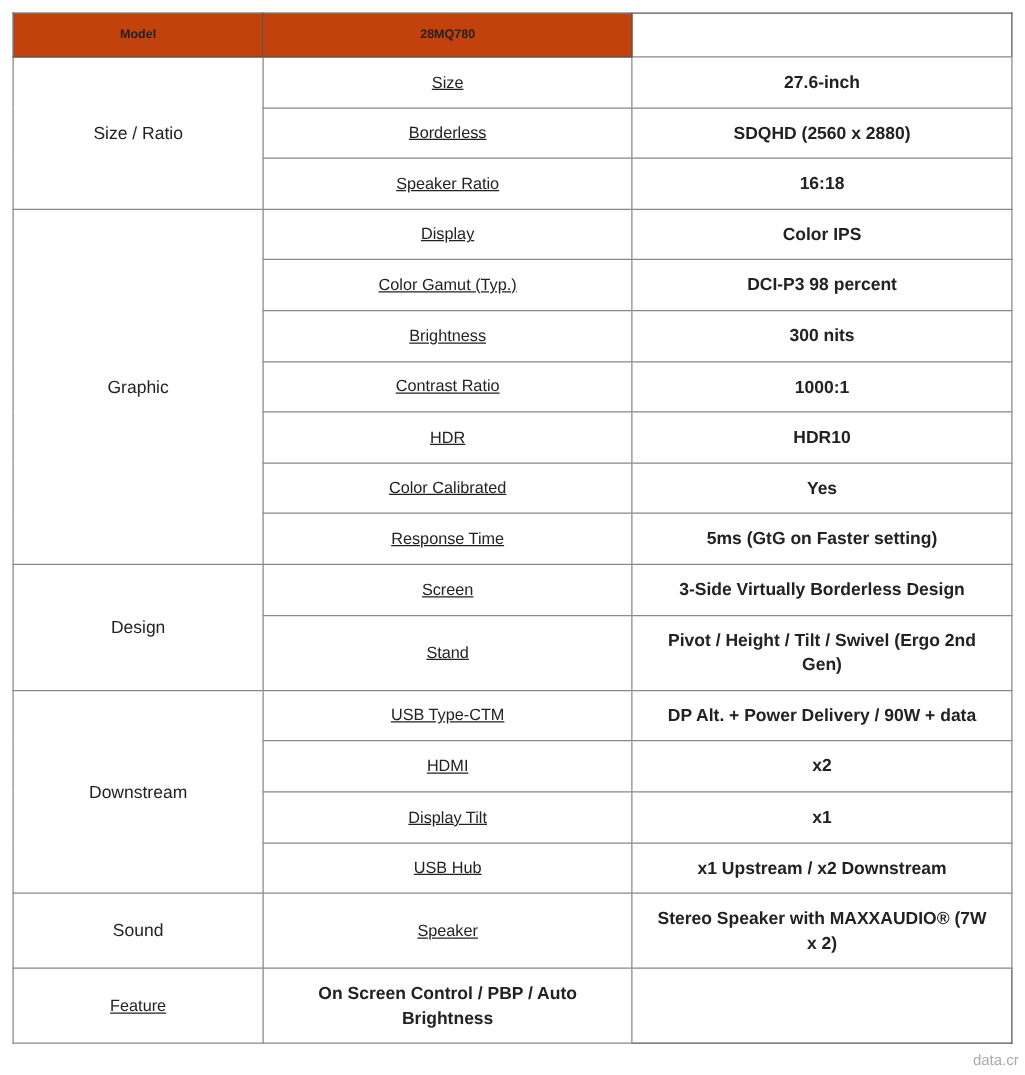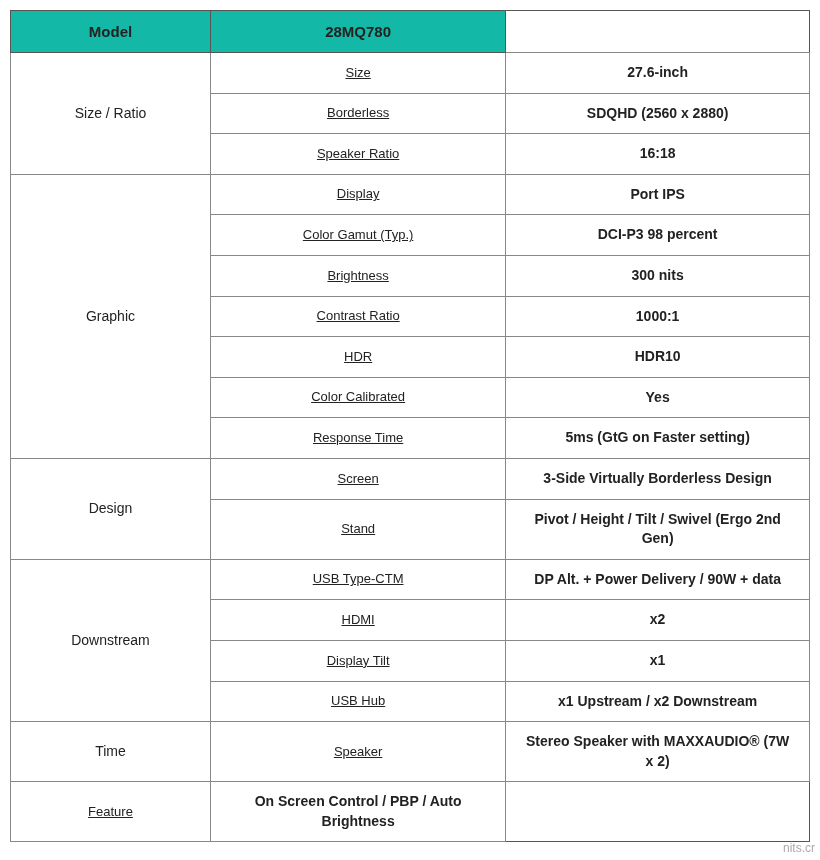--- a/index.html
+++ b/index.html
@@ -30,23 +30,23 @@
     .spec-table td {
       border: 1px solid #888;
       padding: 10px 14px;
       text-align: center;
       vertical-align: middle;
       color: #222;
       line-height: 1.4;
     }
 
     .spec-table thead th {
-      background: #14b8a6;
+      background: #c2410c;
       font-weight: bold;
-      font-size: 15px;
+      font-size: 10px;
       border: 1.5px solid #555;
     }
 
     .col-model {
       width: 200px;
       font-weight: bold;
     }
 
     .col-value {
       font-weight: bold;
@@ -99,21 +99,21 @@
         <td class="cell-spec">Borderless</td>
         <td class="cell-value">SDQHD (2560 x 2880)</td>
       </tr>
       <tr>
         <td class="cell-spec">Speaker Ratio</td>
         <td class="cell-value">16:18</td>
       </tr>
       <tr>
         <td class="cell-category" rowspan="7">Graphic</td>
         <td class="cell-spec">Display</td>
-        <td class="cell-value">Port IPS</td>
+        <td class="cell-value">Color IPS</td>
       </tr>
       <tr>
         <td class="cell-spec">Color Gamut (Typ.)</td>
         <td class="cell-value">DCI-P3 98 percent</td>
       </tr>
       <tr>
         <td class="cell-spec">Brightness</td>
         <td class="cell-value">300 nits</td>
       </tr>
       <tr>
@@ -152,24 +152,24 @@
       </tr>
       <tr>
         <td class="cell-spec">Display Tilt</td>
         <td class="cell-value">x1</td>
       </tr>
       <tr>
         <td class="cell-spec">USB Hub</td>
         <td class="cell-value">x1 Upstream / x2 Downstream</td>
       </tr>
       <tr>
-        <td class="cell-category" rowspan="1">Time</td>
+        <td class="cell-category" rowspan="1">Sound</td>
         <td class="cell-spec">Speaker</td>
         <td class="cell-value">Stereo Speaker with MAXXAUDIO® (7W x 2)</td>
       </tr>
       <tr>
         <td class="cell-spec">Feature</td>
         <td class="cell-value">On Screen Control / PBP / Auto Brightness</td>
       </tr>
     </tbody>
 </table>
 
-<div class="watermark">nits.cr</div>
+<div class="watermark">data.cr</div>
 
 </body></html>

